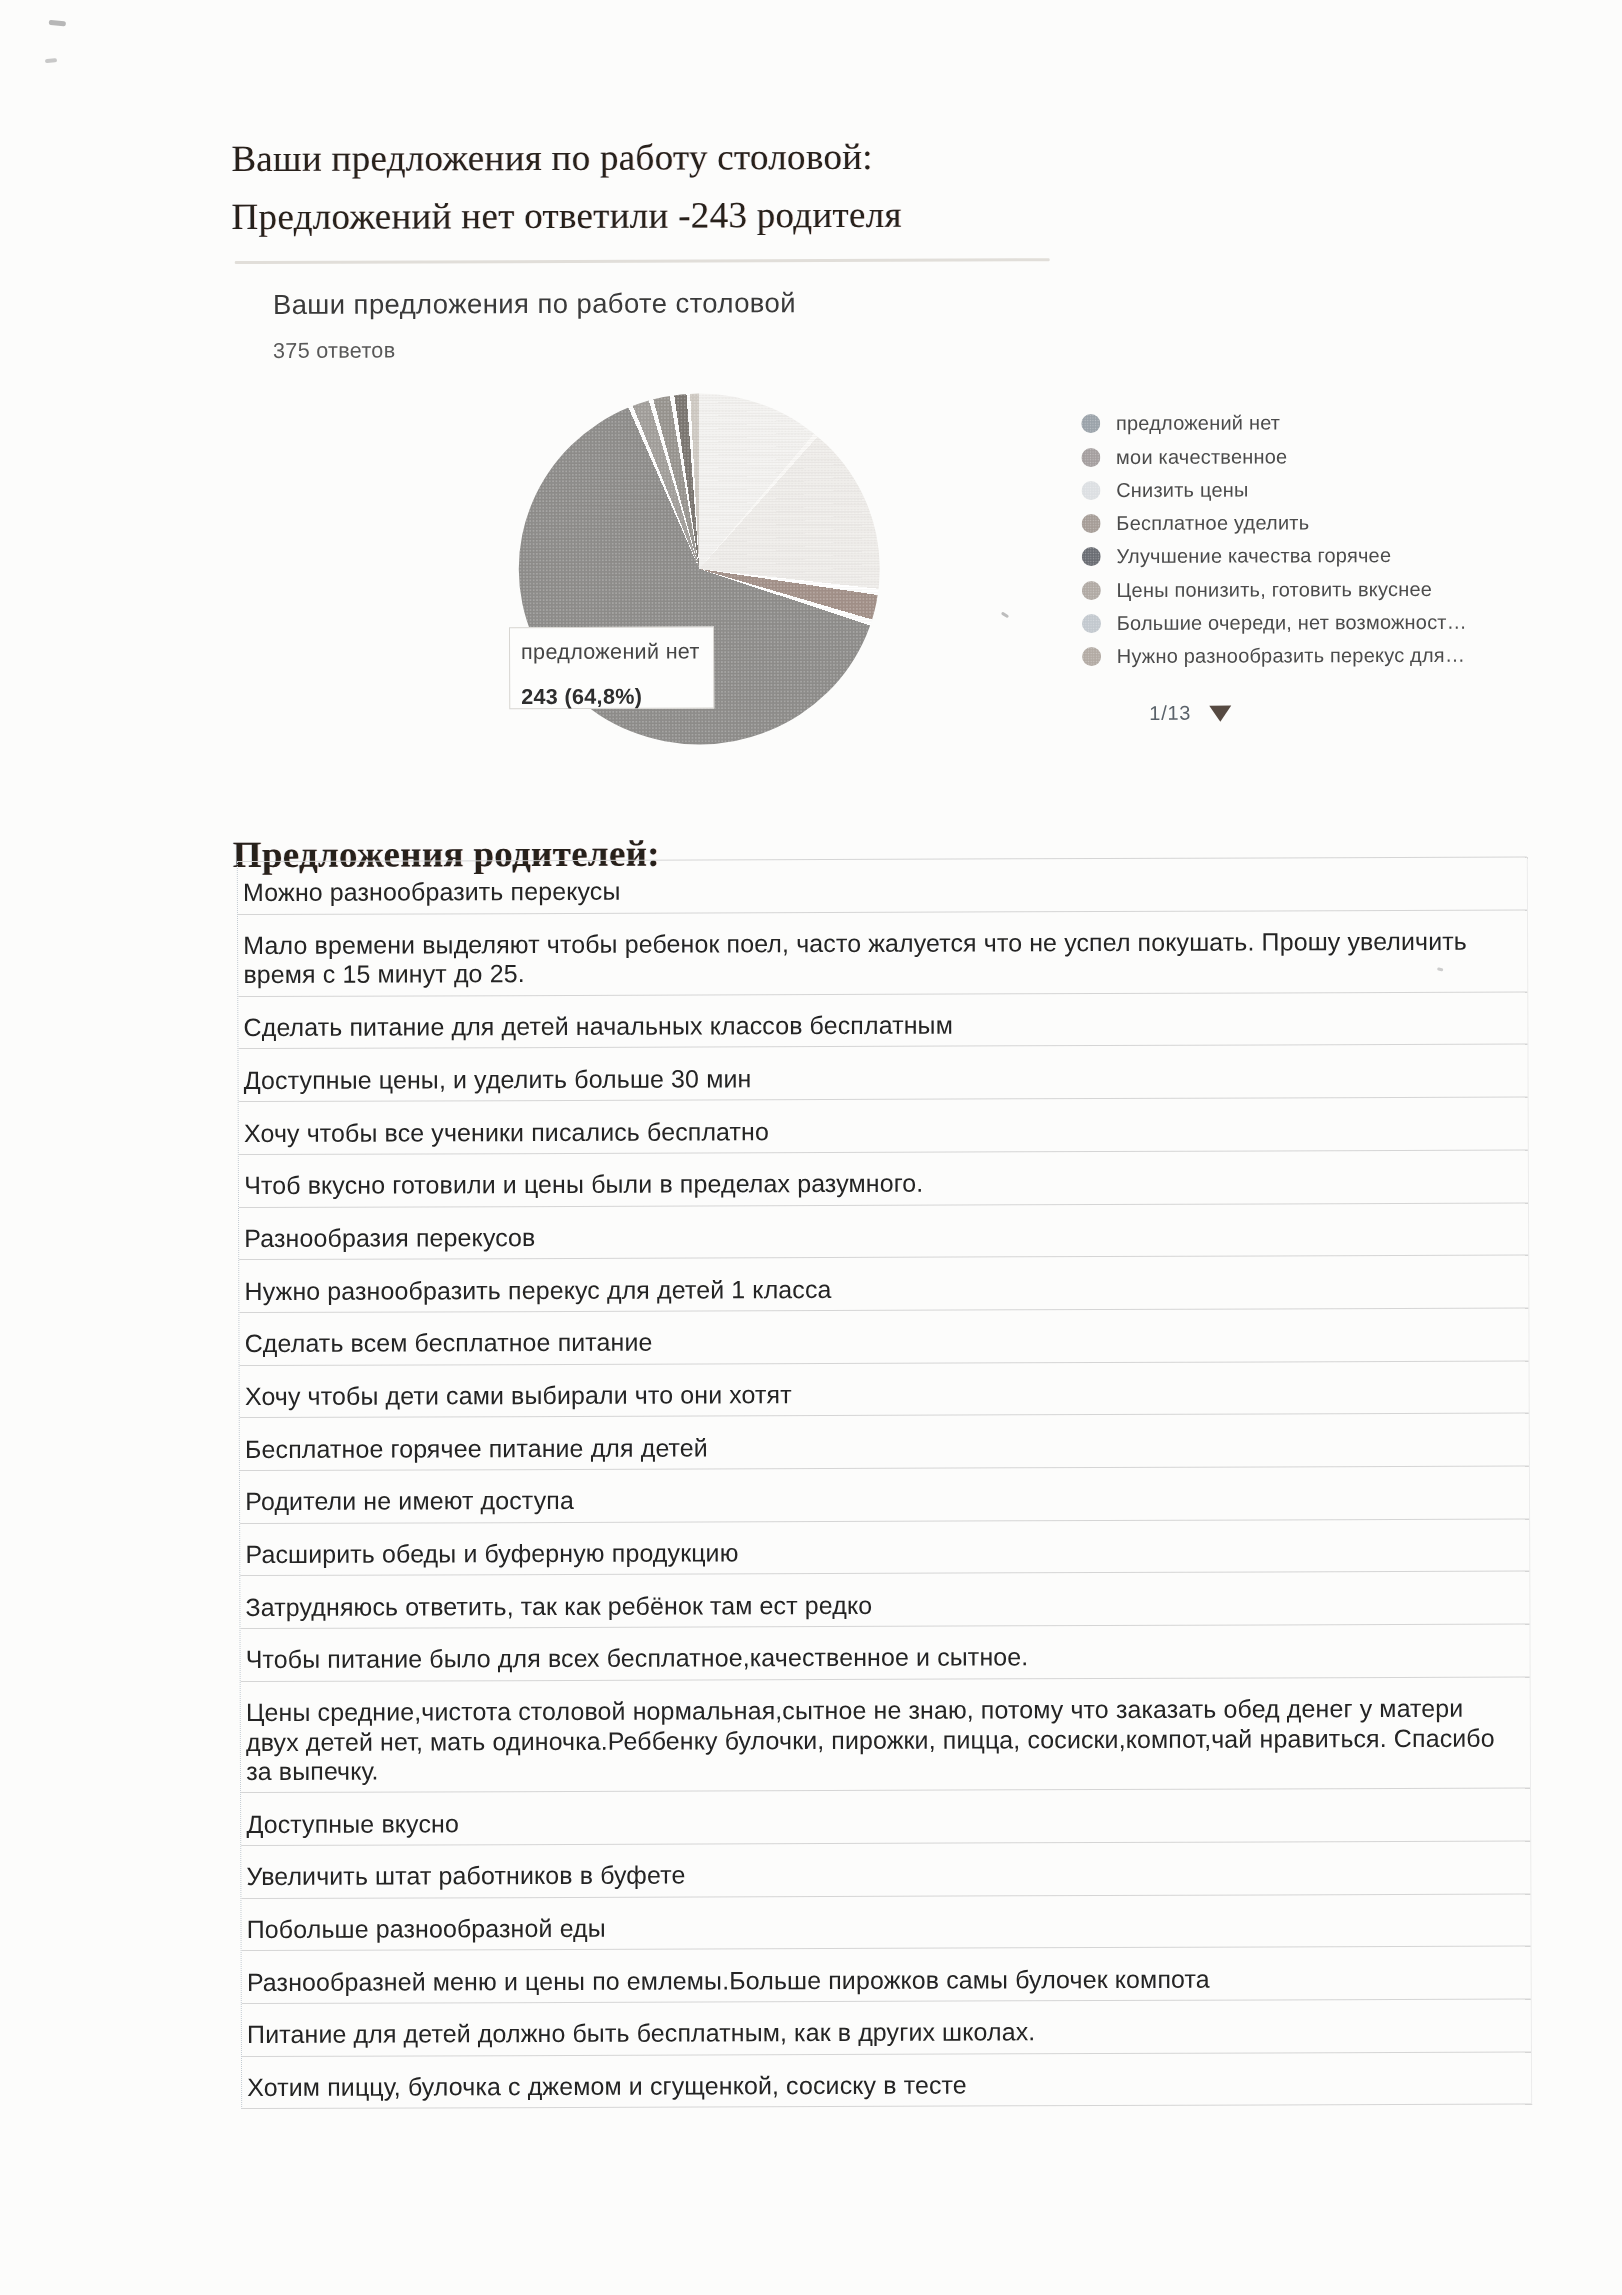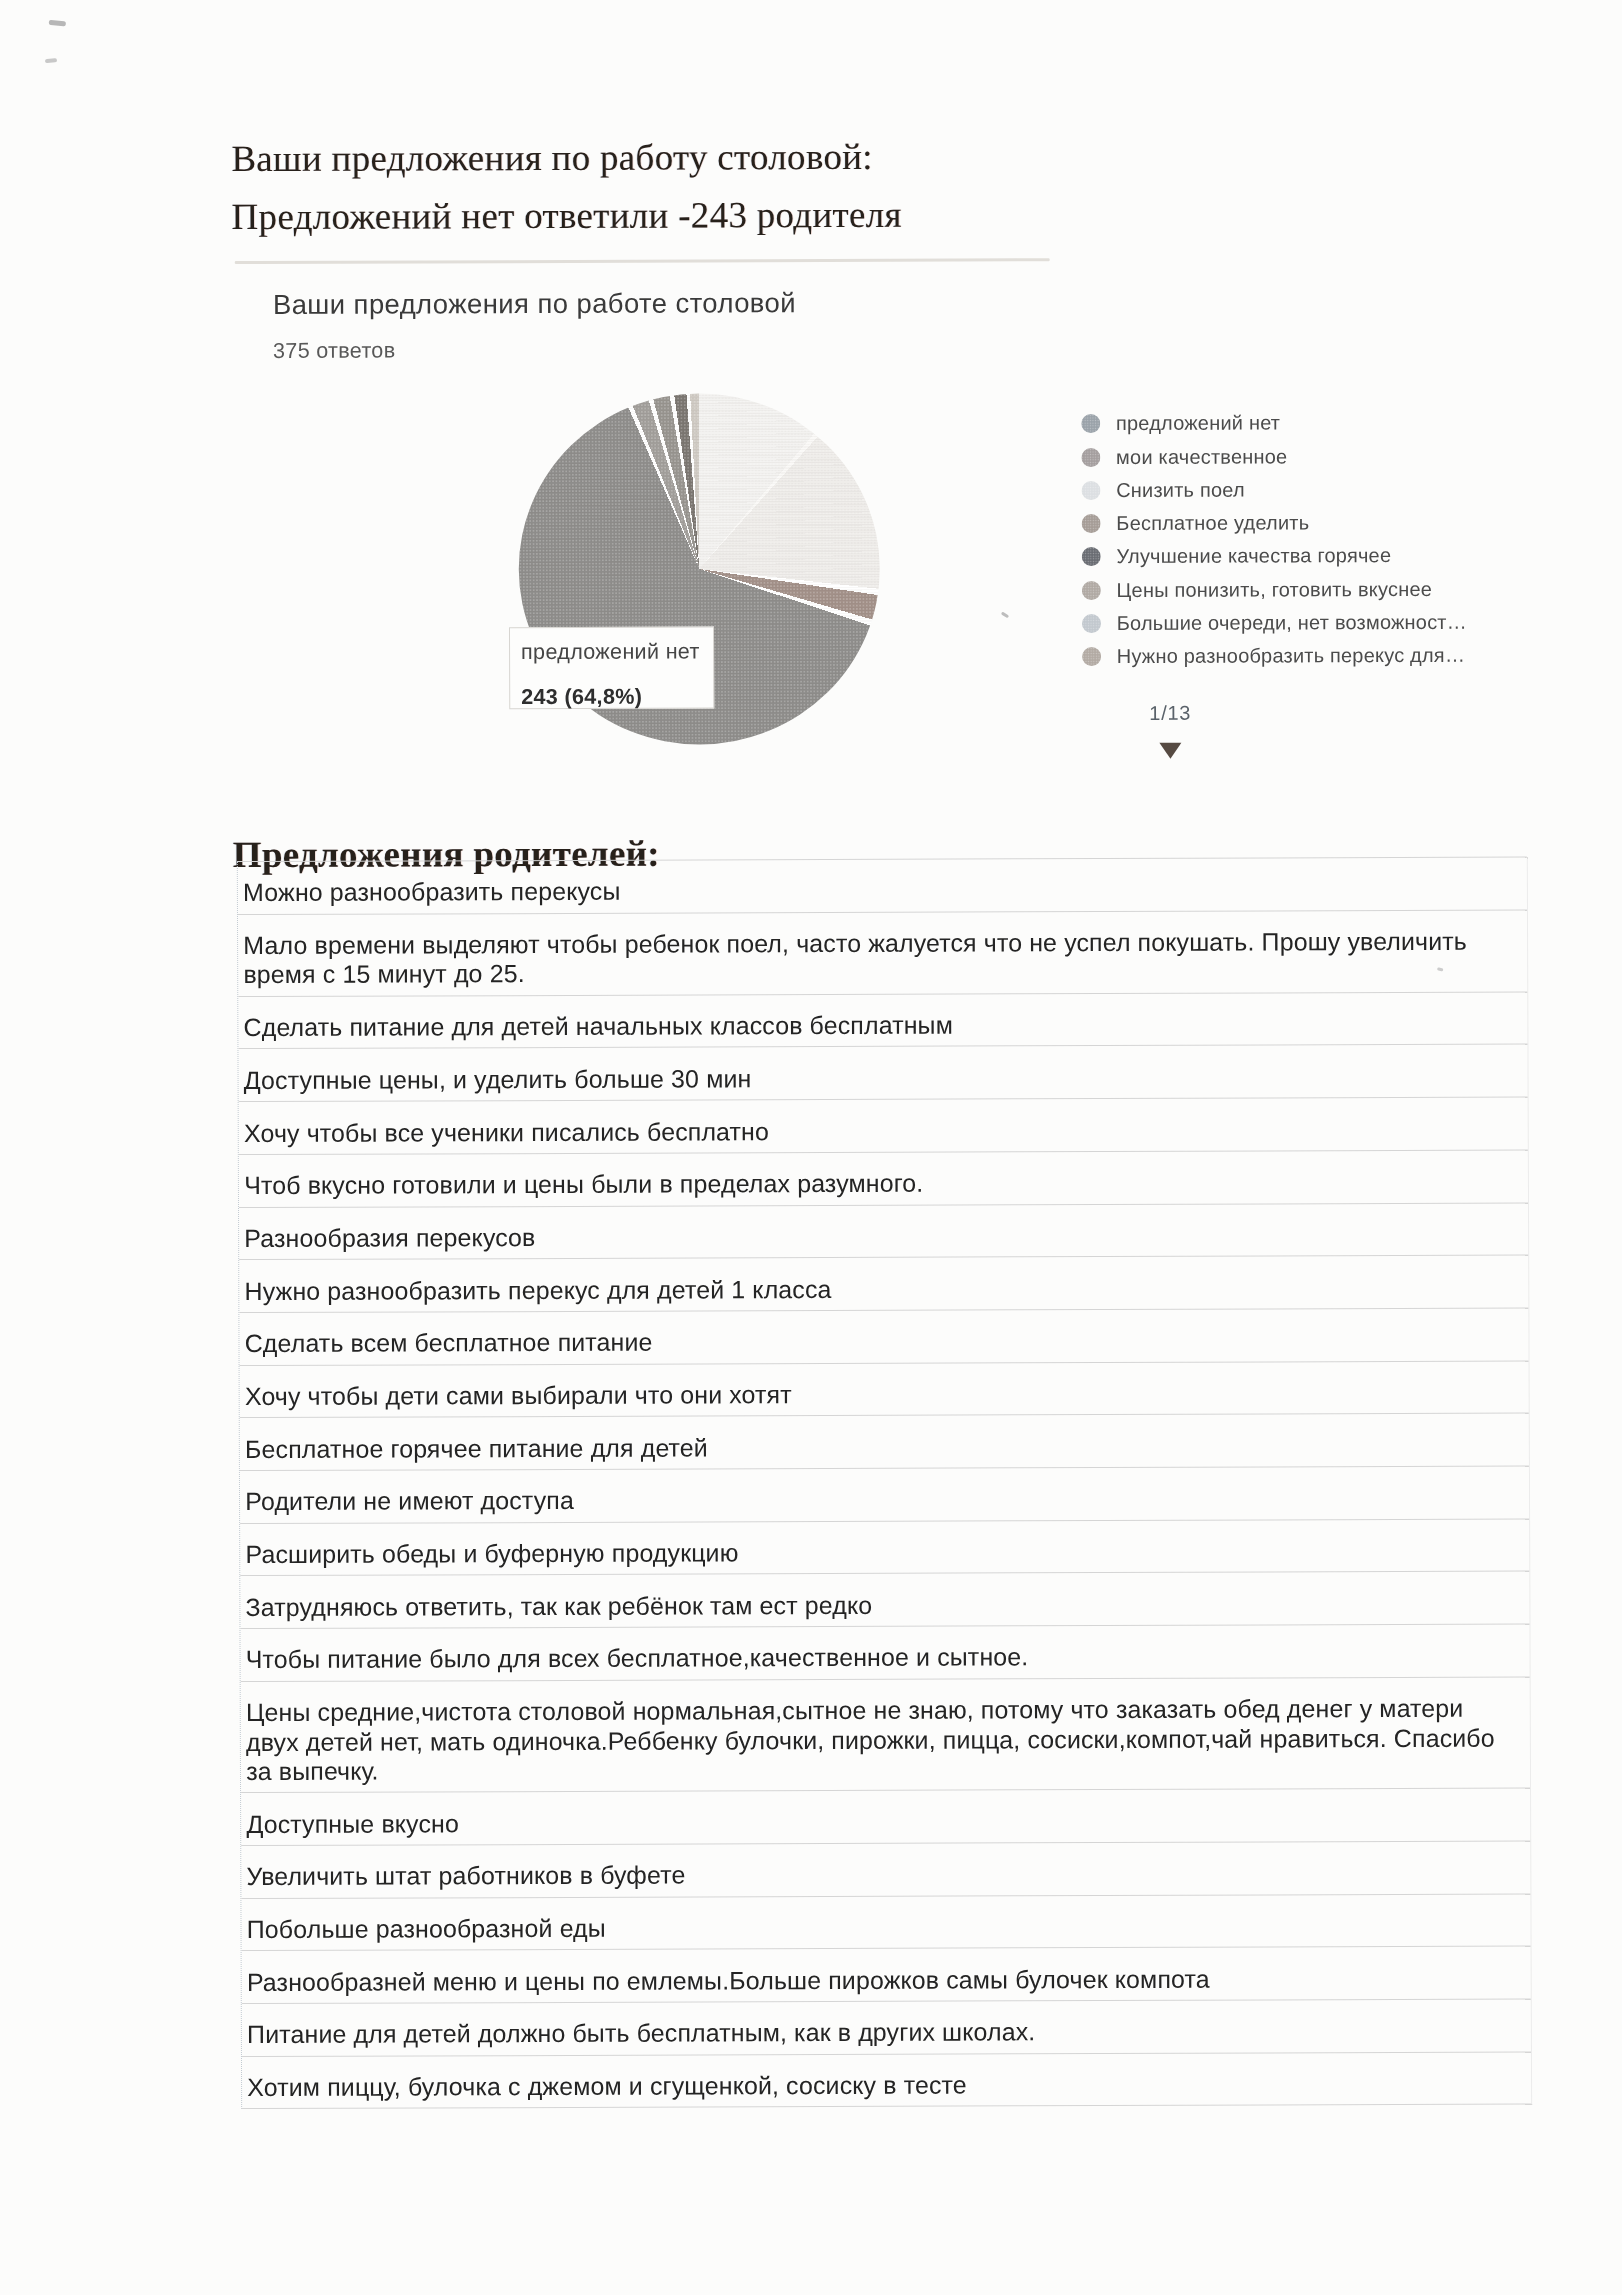--- a/index.html
+++ b/index.html
@@ -77,21 +77,21 @@
   .callout-value{font-size:21.6px;font-weight:bold;color:#2e2e2e;margin-top:19px;letter-spacing:0.3px;}
 
   .legend{position:absolute;left:1083px;top:415px;margin:0;padding:0;list-style:none;}
   .legend-item{display:flex;align-items:center;height:19.6px;margin-bottom:13.7px;}
   .legend-dot{width:19px;height:19px;border-radius:50%;flex:0 0 19px;margin-right:15.7px;
     background:#aaa;
     background-image:radial-gradient(rgba(255,255,255,.35) 0.7px, transparent 0.9px);
     background-size:2.6px 2.6px;}
   .legend-label{font-size:20px;color:#4b4b4b;letter-spacing:0.2px;white-space:nowrap;}
 
-  .pagination{position:absolute;left:1150px;top:703px;display:flex;align-items:center;gap:18.3px;flex-direction:column;}
+  .pagination{position:absolute;left:1150px;top:703px;display:flex;align-items:center;gap:18.3px;}
   .pagination-label{font-size:20px;color:#5a626a;letter-spacing:0.7px;}
   .tri{width:0;height:0;border-left:11px solid transparent;border-right:11px solid transparent;border-top:16.4px solid #564a42;}
 
   
   .suggestions{
     position:absolute;left:237px;top:859px;width:1291px;box-sizing:border-box;
     border-left:1.3px dotted #c3cbd2;
     border-right:0.7px dotted #dcdcdc;
     border-bottom:0.7px solid #d5d5d5;
   }
@@ -138,21 +138,21 @@
             <span class="legend-label">предложений нет</span>
           </li>
 
           <li class="legend-item">
             <span class="legend-dot" style="background-color: rgb(164, 158, 158);"></span>
             <span class="legend-label">мои качественное</span>
           </li>
 
           <li class="legend-item">
             <span class="legend-dot" style="background-color: rgb(220, 223, 226);"></span>
-            <span class="legend-label">Снизить поел</span>
+            <span class="legend-label">Снизить цены</span>
           </li>
 
           <li class="legend-item">
             <span class="legend-dot" style="background-color: rgb(165, 156, 150);"></span>
             <span class="legend-label">Бесплатное уделить</span>
           </li>
 
           <li class="legend-item">
             <span class="legend-dot" style="background-color: rgb(105, 108, 114);"></span>
             <span class="legend-label">Улучшение качества горячее</span>

